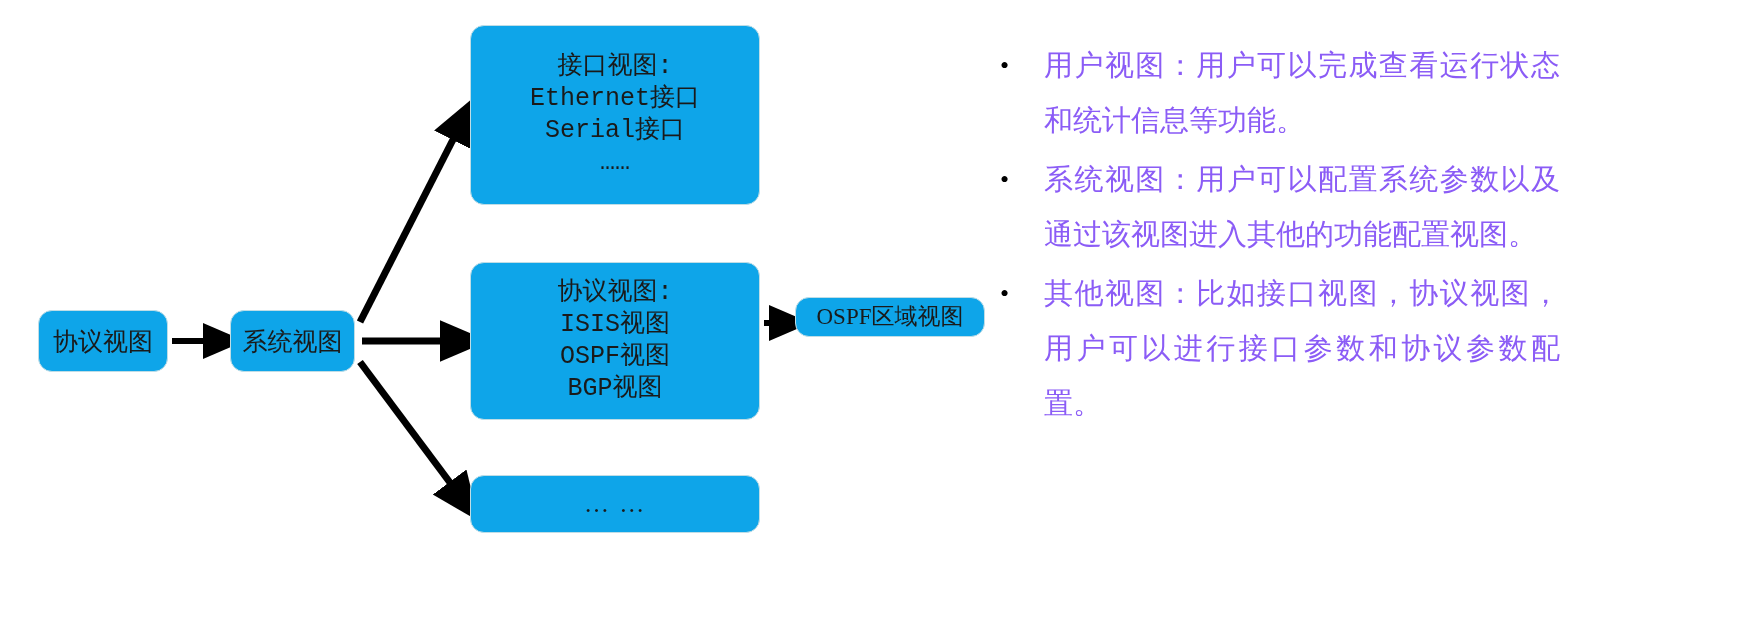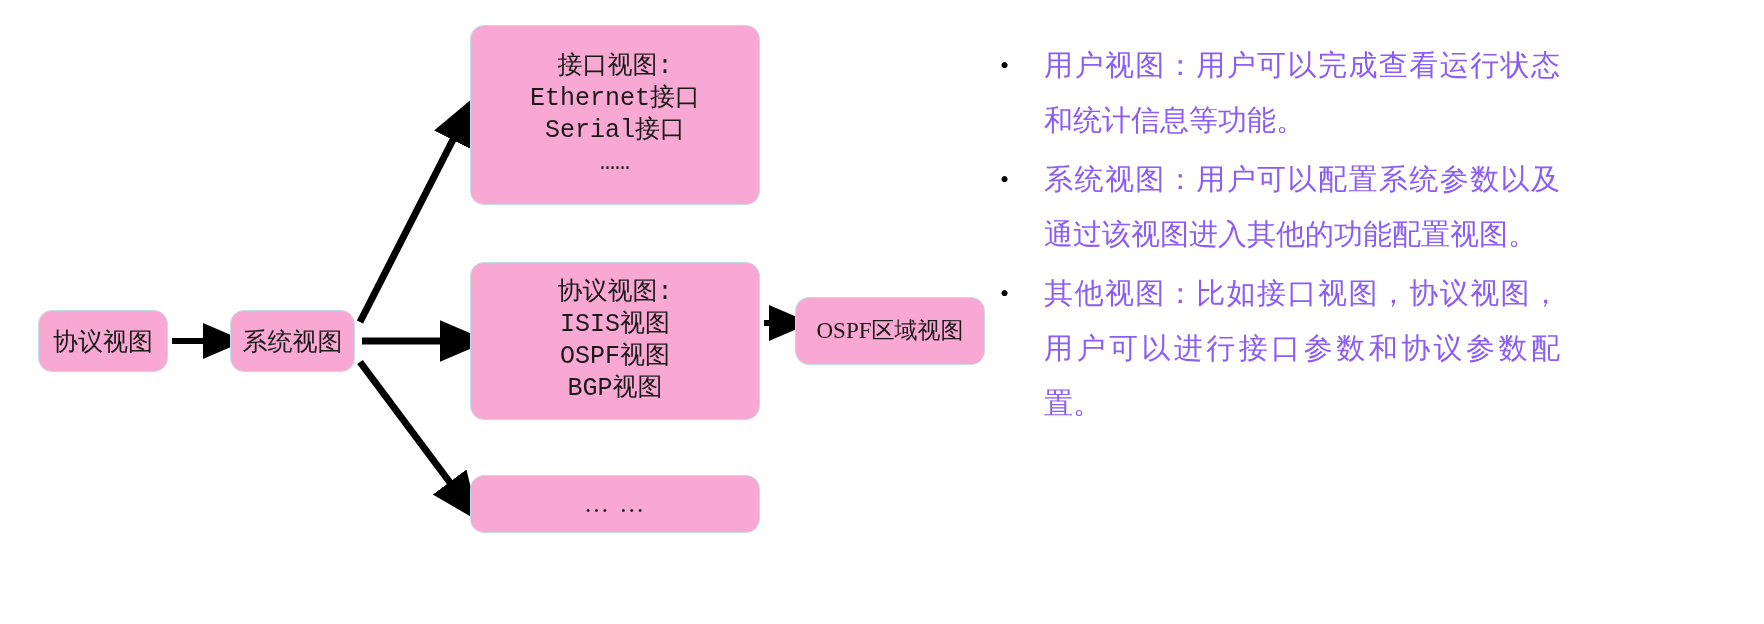--- a/index.html
+++ b/index.html
@@ -17,21 +17,21 @@
   #stage {
     position: relative;
     width: 1764px;
     height: 624px;
   }
 
   
   .node {
     position: absolute;
     box-sizing: border-box;
-    background: #f9a8d4;
+    background: #0ea5e9;
     border: 1.5px solid #bfdde6;
     border-radius: 14px;
     color: #1a1a1a;
     display: flex;
     flex-direction: column;
     align-items: center;
     justify-content: center;
     text-align: center;
     line-height: 1.28;
   }
@@ -54,21 +54,21 @@
     left: 470px; top: 25px;   width: 290px; height: 180px;
     font-size: 25px;
     font-family: "Liberation Mono", "DejaVu Sans Mono", monospace;
   }
   .node-proto {
     left: 470px; top: 262px;  width: 290px; height: 158px;
     font-size: 25px;
     font-family: Liberation Mono, monospace;
   }
   .node-ospf {
-    left: 795px; top: 297px;  width: 190px; height: 68px;
+    left: 795px; top: 297px;  width: 190px; height: 40px;
     font-size: 23px;
     font-family: "Liberation Serif", "DejaVu Serif", serif;
     justify-content: center;
   }
   .node-more {
     left: 470px; top: 475px;  width: 290px; height: 58px;
     font-size: 25px;
     font-family: "Liberation Serif", "DejaVu Serif", serif;
     letter-spacing: 2px;
   }

